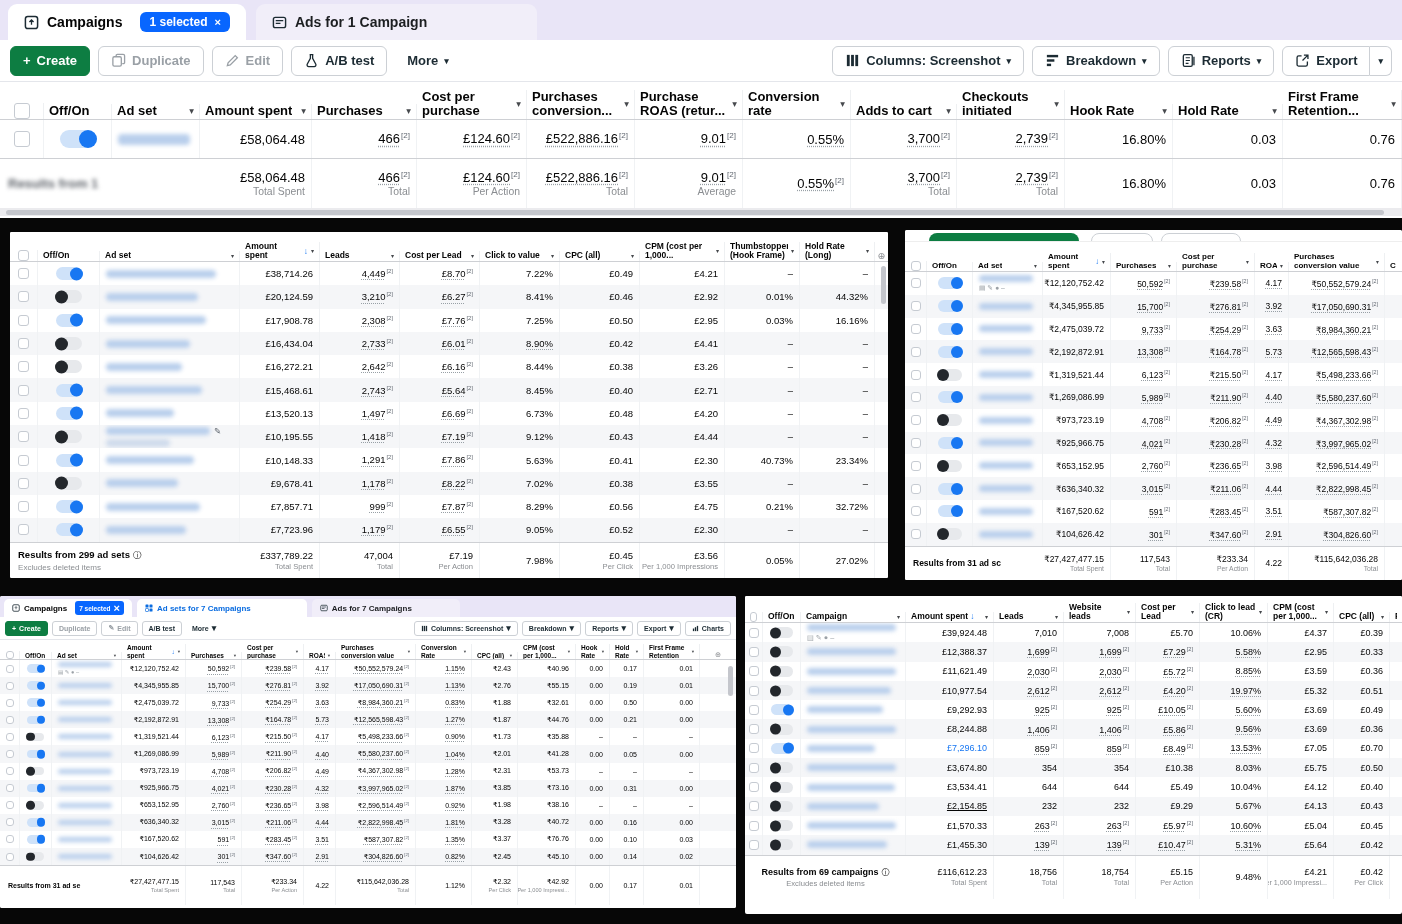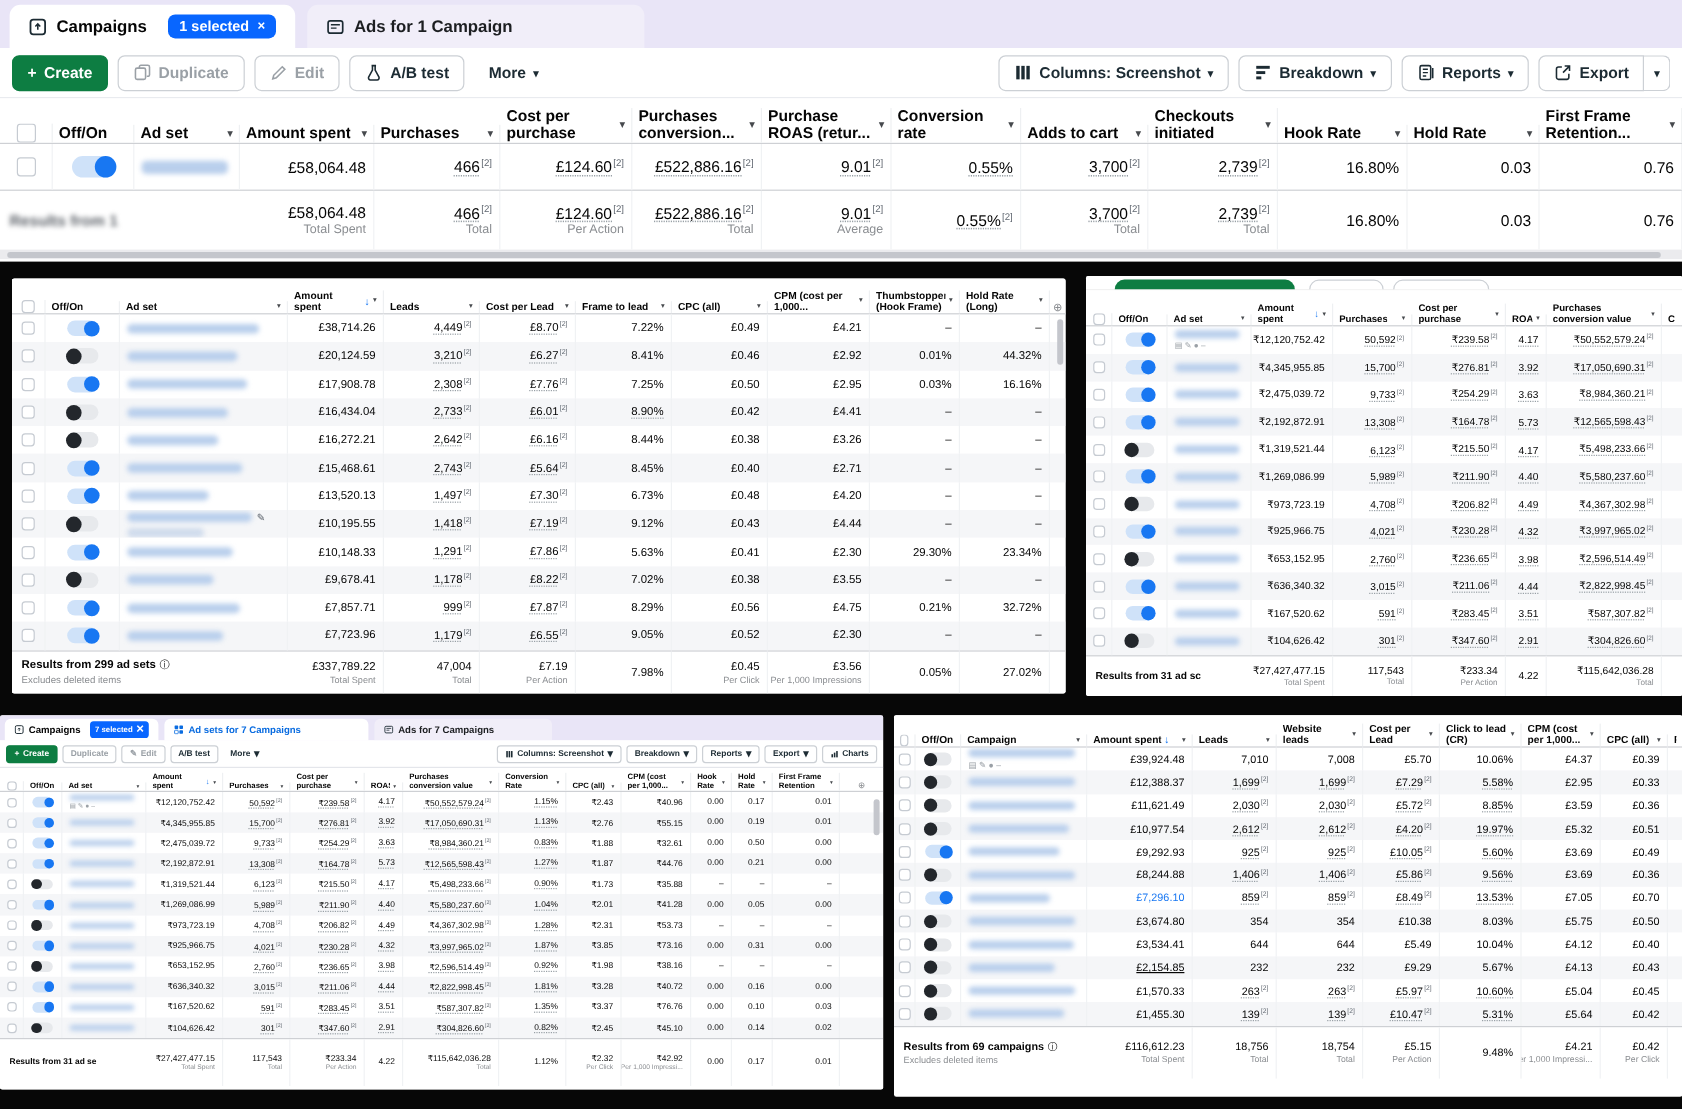--- a/index.html
+++ b/index.html
@@ -352,21 +352,21 @@
         </div>
         <div class="th" style="width: 80px; text-align: left;">
           <span class="lbl">Leads</span>
           <span class="caret">▾</span>
         </div>
         <div class="th" style="width: 80px; text-align: left;">
           <span class="lbl">Cost per Lead</span>
           <span class="caret">▾</span>
         </div>
         <div class="th" style="width: 80px; text-align: left;">
-          <span class="lbl">Frame to lead</span>
+          <span class="lbl">Click to value</span>
           <span class="caret">▾</span>
         </div>
         <div class="th" style="width: 80px; text-align: left;">
           <span class="lbl">CPC (all)</span>
           <span class="caret">▾</span>
         </div>
         <div class="th" style="width: 85px; text-align: left;">
           <span class="lbl">CPM (cost per 1,000...</span>
           <span class="caret">▾</span>
         </div>
@@ -635,21 +635,21 @@
               <span class="pill" style="width: 68px; height: 8px;"></span>
             </div>
           </div>
           <div class="td" style="width: 80px;">
             <span class="val">£13,520.13</span>
           </div>
           <div class="td" style="width: 80px;">
             <div><span class="val dotted">1,497</span><span class="supref">[2]</span></div>
           </div>
           <div class="td" style="width: 80px;">
-            <div><span class="val dotted">£7.30</span><span class="supref">[2]</span></div>
+            <div><span class="val dotted">£6.69</span><span class="supref">[2]</span></div>
           </div>
           <div class="td" style="width: 80px;">
             <span class="val">6.73%</span>
           </div>
           <div class="td" style="width: 80px;">
             <span class="val">£0.48</span>
           </div>
           <div class="td" style="width: 85px;">
             <span class="val">£4.20</span>
           </div>
@@ -729,21 +729,21 @@
           <div class="td" style="width: 80px;">
             <span class="val">5.63%</span>
           </div>
           <div class="td" style="width: 80px;">
             <span class="val">£0.41</span>
           </div>
           <div class="td" style="width: 85px;">
             <span class="val">£2.30</span>
           </div>
           <div class="td" style="width: 75px;">
-            <span class="val">29.30%</span>
+            <span class="val">40.73%</span>
           </div>
           <div class="td" style="width: 75px;">
             <span class="val">23.34%</span>
           </div>
           <div class="td" style="width: 13px; border-right: none;"></div>
         </div>
         <div class="trow" style="height: 23.3px;">
           <div class="td tdcb" style="width: 28px;">
             <div class="cbx" style="width: 11px; height: 11px;"></div>
           </div>
@@ -2615,21 +2615,21 @@
           </div>
           <div class="td" style="width: 66px;">
             <span class="val">£5.64</span>
           </div>
           <div class="td" style="width: 56px;">
             <span class="val">£0.42</span>
           </div>
           <div class="td" style="width: 12px; border-right: none;"></div>
         </div>
       </div>
-      <div class="tfoot" style="height: 44px;">
+      <div class="tfoot" style="height: 44px; text-align: center;">
         <div class="flabel" style="width: 161px;">
           <div class="l1"><span>Results from 69 campaigns</span><span class="infoglyph">ⓘ</span></div>
           <div class="l2">Excludes deleted items</div>
         </div>
         <div class="td" style="width: 88px;">
           <div><span class="val">£116,612.23</span></div>
           <div class="sub">Total Spent</div>
         </div>
         <div class="td" style="width: 70px;">
           <div><span class="val">18,756</span></div>

